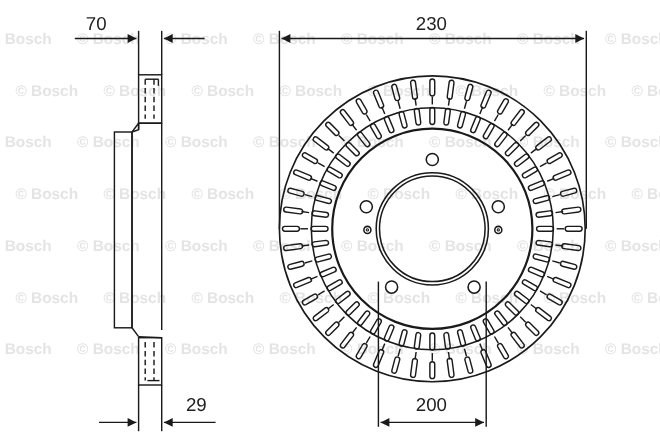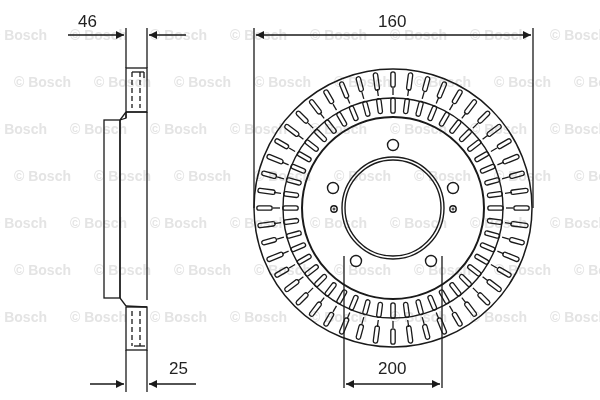--- a/index.html
+++ b/index.html
@@ -288,17 +288,17 @@
           <line x1="505.0" y1="193.3" x2="512.0" y2="192.3"></line>
           <path d="M513.3,194.4 L526.1,192.7 A2.2,2.2 0 0 0 525.6,188.3 L512.7,190.0 A2.2,2.2 0 0 0 513.3,194.4 Z"></path>
         </g>
 
       <line x1="344" y1="256" x2="344" y2="388" stroke-width="1.3"></line>
       <line x1="442" y1="256" x2="442" y2="388" stroke-width="1.3"></line>
       <line x1="346" y1="384" x2="440" y2="384" stroke-width="1.3" marker-start="url(#arr)" marker-end="url(#arr)"></line>
     </g>
   </svg>
 
-  <span class="dim-label" style="left:78px;top:13px">46</span>
-  <span class="dim-label" style="left:169px;top:360px">25</span>
-  <span class="dim-label" style="left:378px;top:13px">160</span>
+  <span class="dim-label" style="left:78px;top:13px">70</span>
+  <span class="dim-label" style="left:169px;top:360px">29</span>
+  <span class="dim-label" style="left:378px;top:13px">230</span>
   <span class="dim-label" style="left:378px;top:360px">200</span>
 </div>
 
 </body></html>

